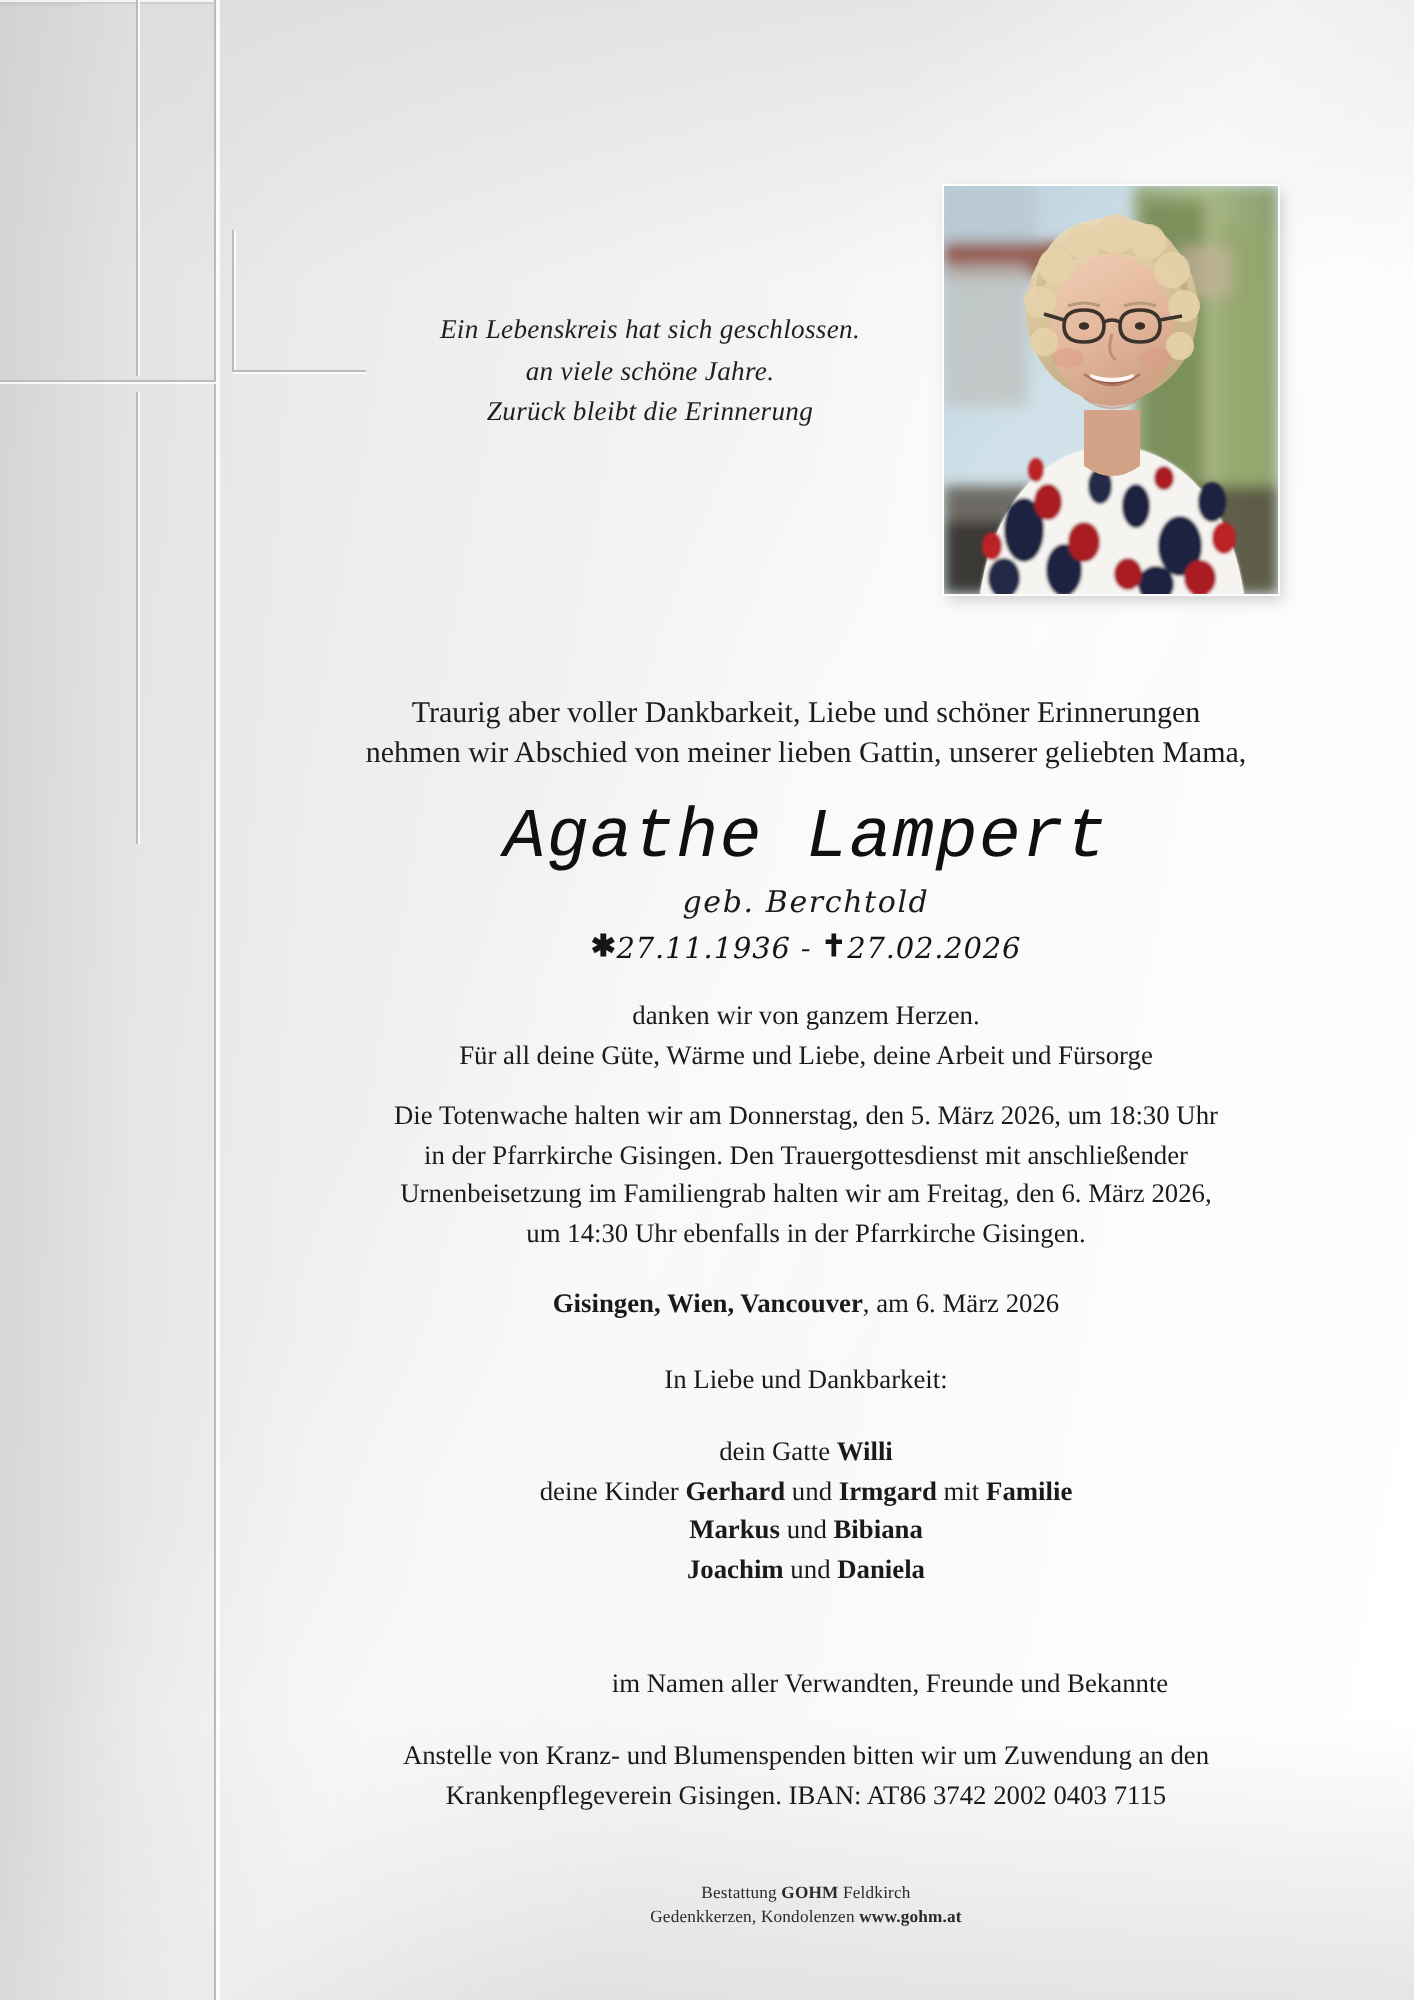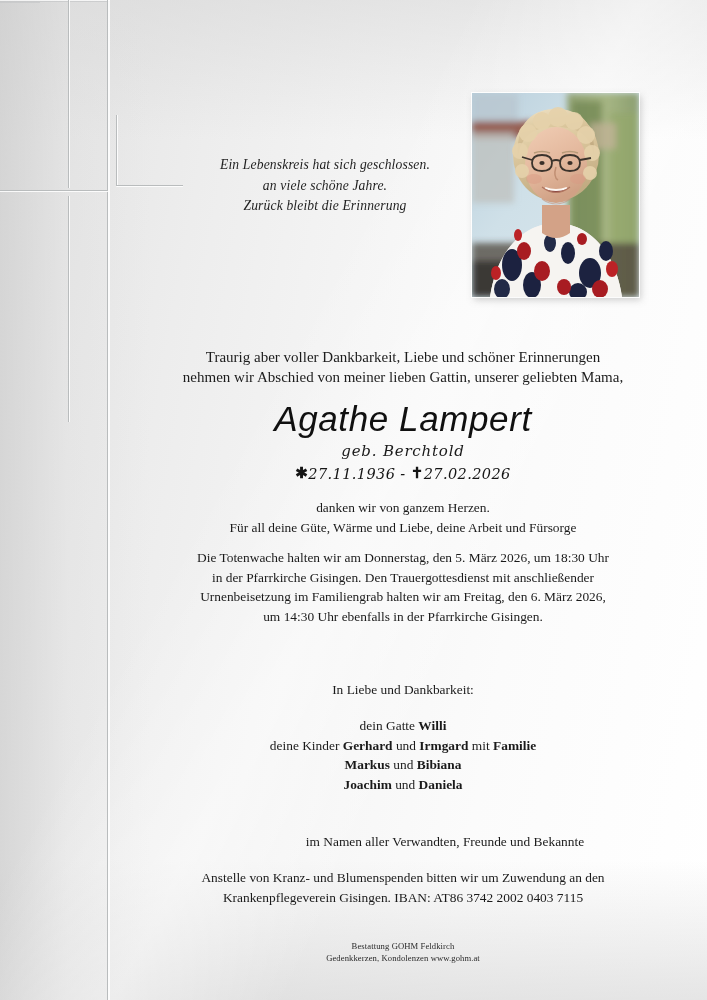--- a/index.html
+++ b/index.html
@@ -148,21 +148,21 @@
     color: #1c1c1c;
   }
 
   .name-block {
     position: absolute;
     left: 18px;
     top: 398px;
     width: 530px;
   }
   .name {
-    font-family: Liberation Sans, sans-serif;
+    font-family: Liberation Mono, monospace;
     font-style: italic;
     font-weight: 400;
     font-size: 35px;
     line-height: 42px;
     letter-spacing: 0.6px;
     color: #101010;
   }
   .maiden {
     font-family: "DejaVu Serif", "Liberation Serif", serif;
     font-style: italic;
@@ -257,21 +257,21 @@
   .footer {
     position: absolute;
     left: 18px;
     top: 941px;
     width: 530px;
     font-size: 8.6px;
     line-height: 11.5px;
     letter-spacing: 0.1px;
     color: #2a2a2a;
   }
-  .footer b { font-weight: 400; }
+  .footer b { font-weight: 700; }
 </style>
 </head>
 <body>
 
 <div class="page">
 
   <div class="paper-base"></div>
   <div class="paper-vignette"></div>
   <div class="paper-left-shade"></div>
   <div class="paper-sheen"></div>
@@ -444,20 +444,21 @@
       <div>Für all deine Güte, Wärme und Liebe, deine Arbeit und Fürsorge</div>
     </div>
 
     <div class="ceremony">
       <div>Die Totenwache halten wir am Donnerstag, den 5. März 2026, um 18:30 Uhr</div>
       <div>in der Pfarrkirche Gisingen. Den Trauergottesdienst mit anschließender</div>
       <div>Urnenbeisetzung im Familiengrab halten wir am Freitag, den 6. März 2026,</div>
       <div>um 14:30 Uhr ebenfalls in der Pfarrkirche Gisingen.</div>
     </div>
 
+    <div class="place-date"><b>Gisingen, Wien, Vancouver</b><span>, am 6. März 2026</span></div>
 
     <div class="inlove">In Liebe und Dankbarkeit:</div>
 
     <div class="family">
       <div class="fam-row"><span>dein Gatte </span><b>Willi</b></div>
       <div class="fam-row"><span>deine Kinder </span><b>Gerhard</b><span> und </span><b>Irmgard</b><span> mit </span><b>Familie</b></div>
       <div class="fam-row"><b>Markus</b><span> und </span><b>Bibiana</b></div>
       <div class="fam-row"><b>Joachim</b><span> und </span><b>Daniela</b></div>
     </div>
 

